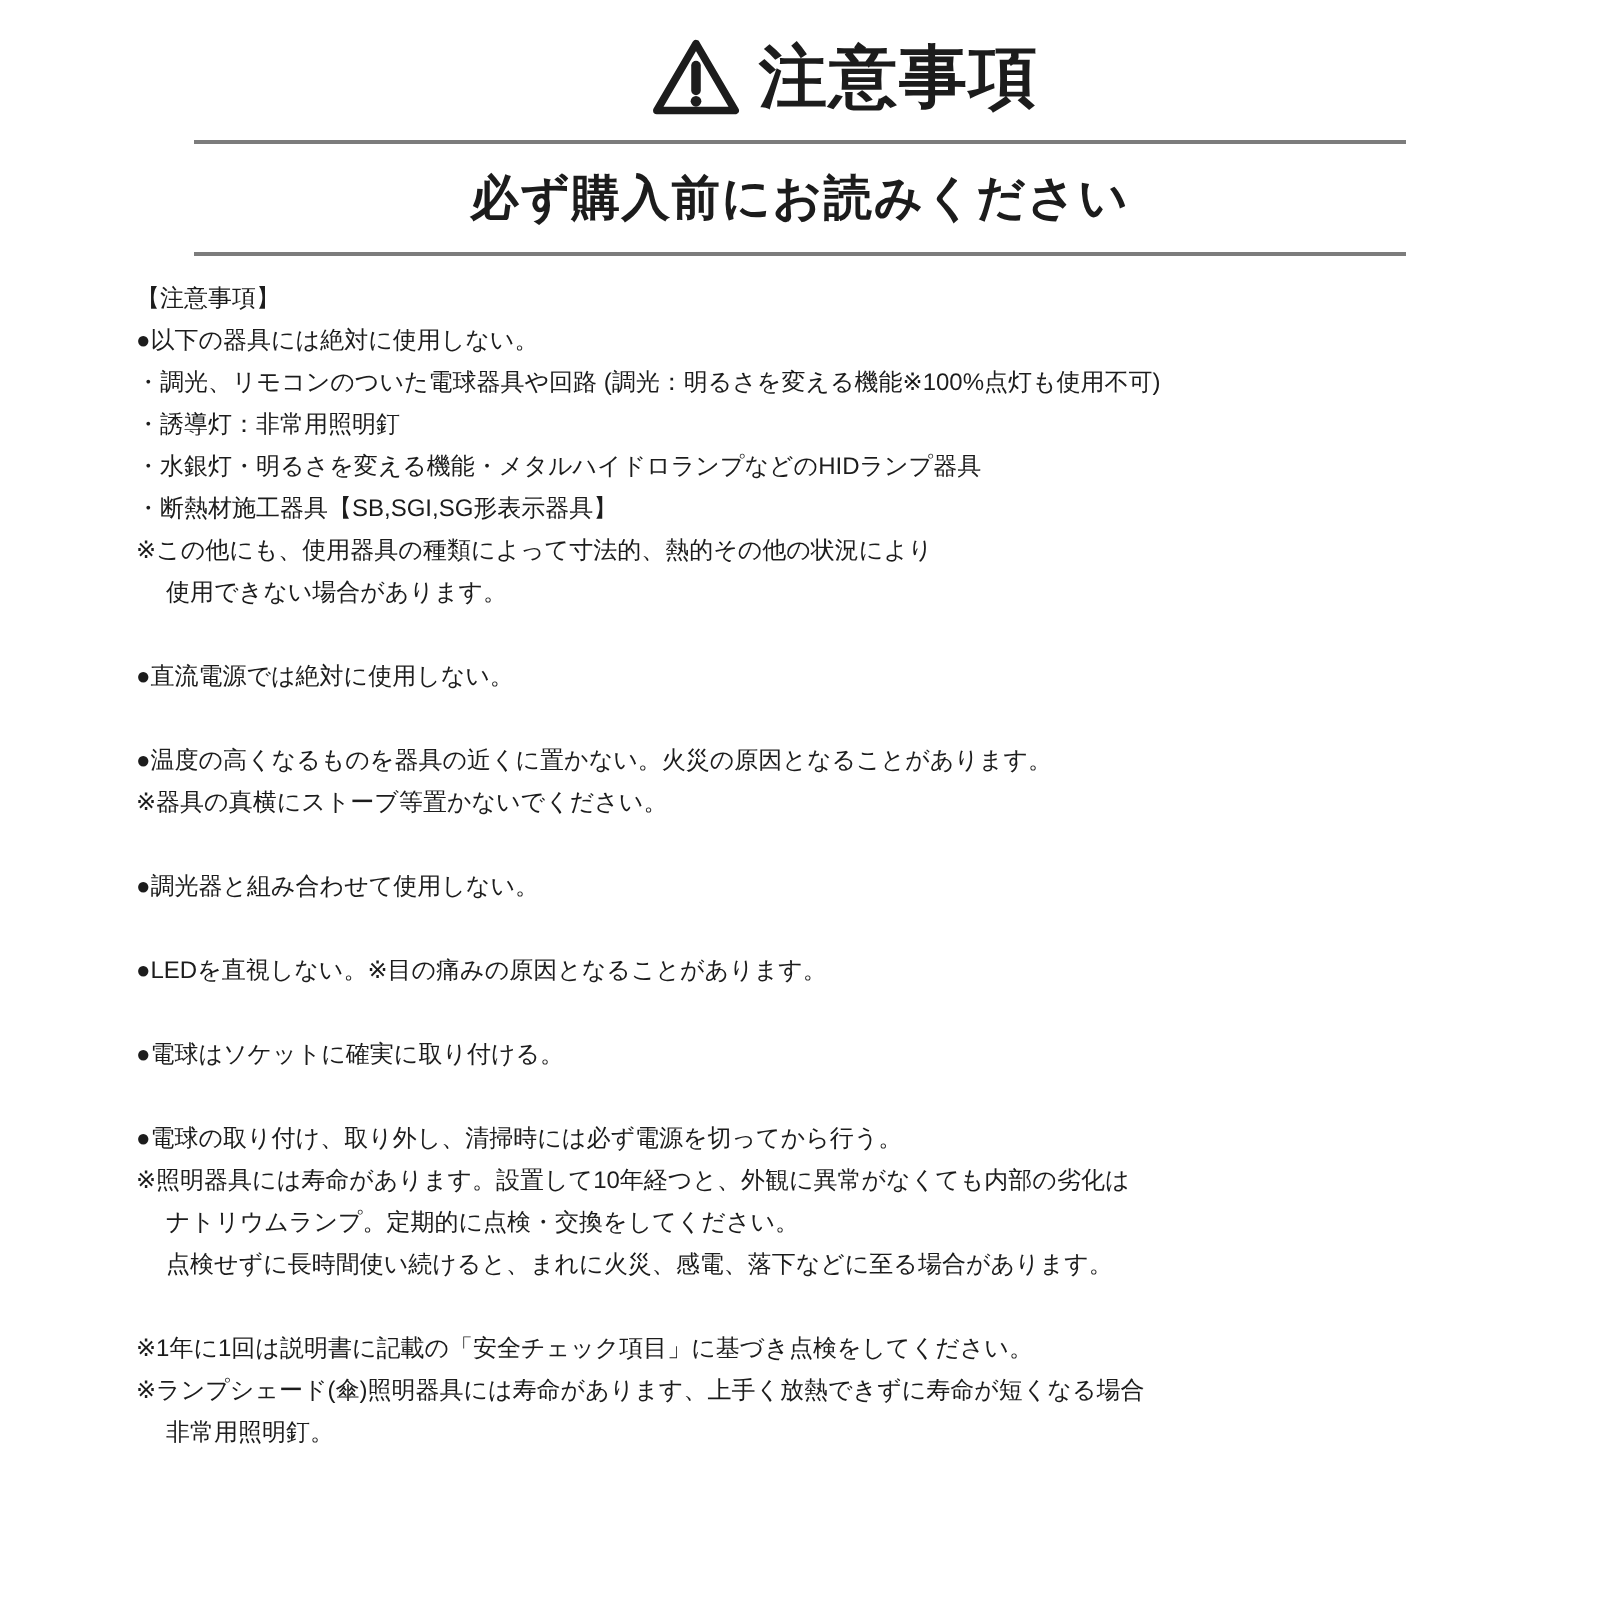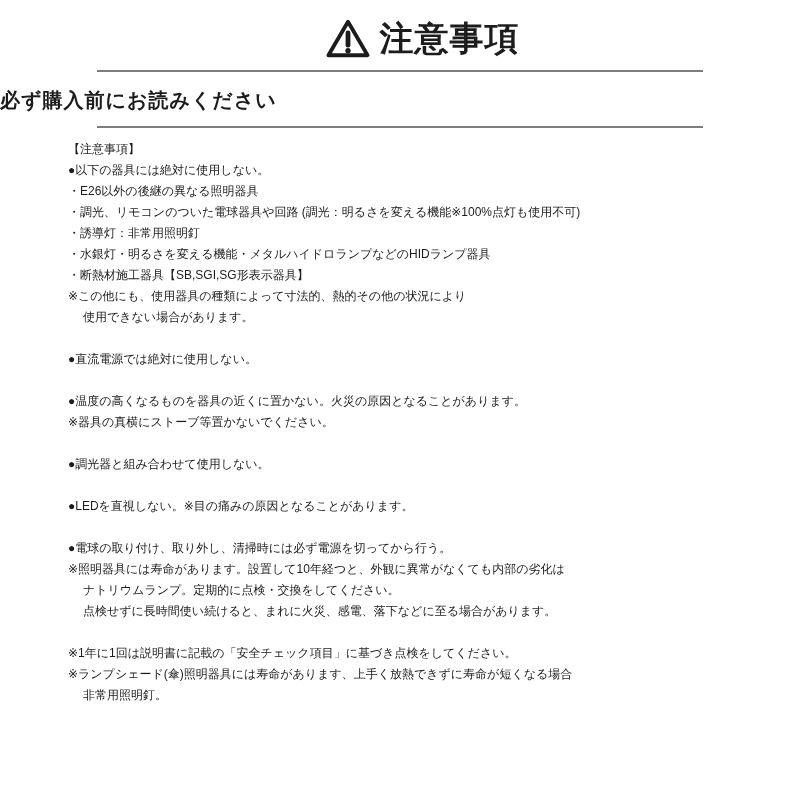--- a/index.html
+++ b/index.html
@@ -17,21 +17,21 @@
   }
   .title-text {
     font-size:34px; font-weight:bold; letter-spacing:1px;
   }
   .warn-icon { width:46px; height:42px; flex:0 0 auto; }
   .rule {
     width:606px; margin:6px auto 0;
     border:none; border-top:2px solid #7c7c7c; height:0;
   }
   .subtitle {
-    text-align:left; font-size:20px; font-weight:bold;
+    text-align:center; font-size:24px; font-weight:bold;
     letter-spacing:1px; line-height:40px; margin-top:8px;
   }
   .content {
     padding:11px 30px 0 68px;
     font-size:12px; line-height:21px;
   }
   .block { margin:0 0 21px 0; }
   .line { display:block; white-space:nowrap; }
   .indent { padding-left:15px; }
 </style>
@@ -49,21 +49,20 @@
   </div>
   <div class="rule"></div>
   <div class="subtitle">必ず購入前にお読みください</div>
   <div class="rule"></div>
 </div>
 
 <div class="content">
   <p class="block">
     <span class="line">【注意事項】</span>
     <span class="line">●以下の器具には絶対に使用しない。</span>
-    <span class="line">・E26以外の後継の異なる照明器具</span>
     <span class="line">・調光、リモコンのついた電球器具や回路 (調光：明るさを変える機能※100%点灯も使用不可)</span>
     <span class="line">・誘導灯：非常用照明釘</span>
     <span class="line">・水銀灯・明るさを変える機能・メタルハイドロランプなどのHIDランプ器具</span>
     <span class="line">・断熱材施工器具【SB,SGI,SG形表示器具】</span>
     <span class="line">※この他にも、使用器具の種類によって寸法的、熱的その他の状況により</span>
     <span class="line indent">使用できない場合があります。</span>
   </p>
   <p class="block">
     <span class="line">●直流電源では絶対に使用しない。</span>
   </p>
@@ -71,20 +70,23 @@
     <span class="line">●温度の高くなるものを器具の近くに置かない。火災の原因となることがあります。</span>
     <span class="line">※器具の真横にストーブ等置かないでください。</span>
   </p>
   <p class="block">
     <span class="line">●調光器と組み合わせて使用しない。</span>
   </p>
   <p class="block">
     <span class="line">●LEDを直視しない。※目の痛みの原因となることがあります。</span>
   </p>
   <p class="block">
+    <span class="line">●電球はソケットに確実に取り付ける。</span>
+  </p>
+  <p class="block">
     <span class="line">●電球の取り付け、取り外し、清掃時には必ず電源を切ってから行う。</span>
     <span class="line">※照明器具には寿命があります。設置して10年経つと、外観に異常がなくても内部の劣化は</span>
     <span class="line indent">ナトリウムランプ。定期的に点検・交換をしてください。</span>
     <span class="line indent">点検せずに長時間使い続けると、まれに火災、感電、落下などに至る場合があります。</span>
   </p>
   <p class="block">
     <span class="line">※1年に1回は説明書に記載の「安全チェック項目」に基づき点検をしてください。</span>
     <span class="line">※ランプシェード(傘)照明器具には寿命があります、上手く放熱できずに寿命が短くなる場合</span>
     <span class="line indent">非常用照明釘。</span>
   </p>

